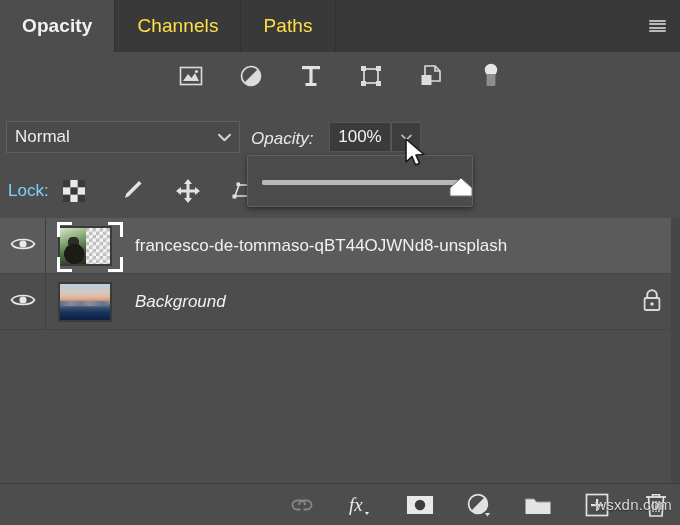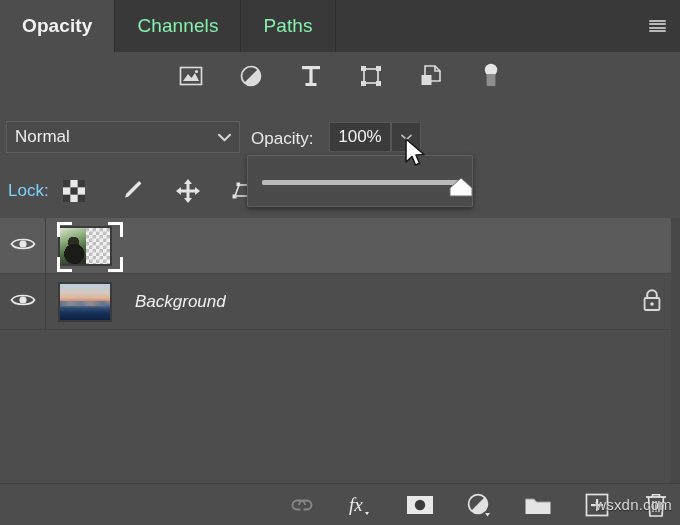--- a/index.html
+++ b/index.html
@@ -11,21 +11,21 @@
   }
   .panel{position:relative;width:680px;height:525px;background:#4d4d4d;}
 
   
   .tabbar{
     position:absolute;left:0;top:0;width:680px;height:52px;
     background:#393939;display:flex;align-items:stretch;
   }
   .tab{
     display:flex;align-items:center;justify-content:center;
-    padding:0 22px;font-size:19px;color:#86efac;
+    padding:0 22px;font-size:19px;color:#fde047;
     border-right:1px solid #2f2f2f;
     box-sizing:border-box;cursor:default;letter-spacing:.1px;
   }
   .tab.active{background:#4d4d4d;color:#f2f2f2;font-weight:600;}
   .tab.spacer{flex:1;border-right:none;}
   .menu-btn{
     position:absolute;right:8px;top:11px;width:30px;height:30px;
     display:flex;align-items:center;justify-content:center;
   }
   .menu-btn .bars{width:17px;height:13px;display:flex;flex-direction:column;justify-content:space-between;}
@@ -56,21 +56,21 @@
   }
   .blendbox{
     position:absolute;left:6px;top:11px;width:234px;height:32px;
     background:#4a4a4a;border:1px solid #5e5e5e;border-radius:0;
     display:flex;align-items:center;box-sizing:border-box;
   }
   .blendbox .lbl{margin-left:8px;font-size:17px;color:#ededed;}
   .blendbox .chev{position:absolute;right:10px;top:11px;}
 
   .opacity-label{
-    position:absolute;left:251px;top:19px;font-size:17px;color:#e8e8e8;
+    position:absolute;left:251px;top:19px;font-size:17px;color:#e8e8e8;font-style:italic;
   }
   .opacity-field{
     position:absolute;left:329px;top:12px;width:62px;height:30px;
     background:#3b3b3b;border:1px solid #565656;box-sizing:border-box;
     display:flex;align-items:center;justify-content:center;
     font-size:17px;color:#f2f2f2;
   }
   .opacity-arrow{
     position:absolute;left:391px;top:12px;width:30px;height:30px;
     background:#3d3d3d;border:1px solid #565656;box-sizing:border-box;
@@ -351,20 +351,21 @@
           <div class="checker"></div>
           <div class="photo-person"></div>
         </div>
         <div class="sel-brackets">
           <i class="tl"></i>
             <i class="tr"></i>
             <i class="bl"></i>
             <i class="br"></i>
         </div>
       </div>
+      <div class="layer-name">francesco-de-tommaso-qBT44OJWNd8-unsplash</div>
       <div class="row-lock"></div>
     </div>
 
     <div class="layerrow">
       <div class="eye-cell">
         <span>
           <svg width="26" height="18" viewBox="0 0 26 18">
             <path d="M1.5 9 C5 3, 21 3, 24.5 9 C21 15, 5 15, 1.5 9 Z" fill="none" stroke="#e8e8e8" stroke-width="1.7"></path>
             <circle cx="13" cy="9" r="3.6" fill="#e8e8e8"></circle>
           </svg>

